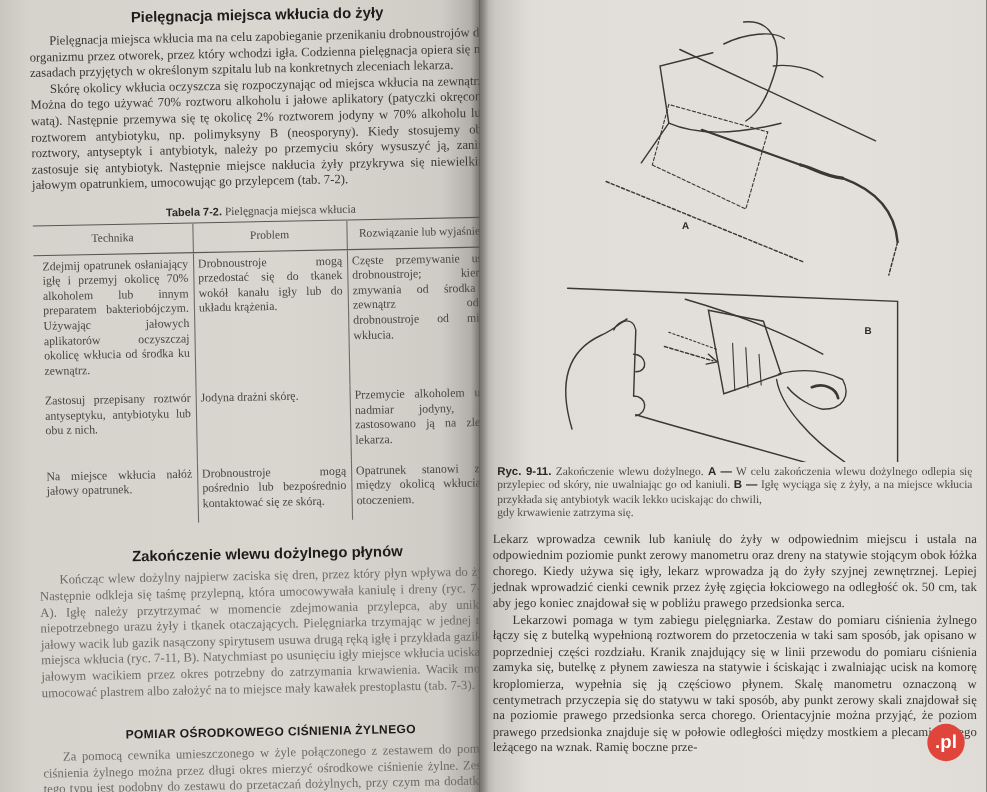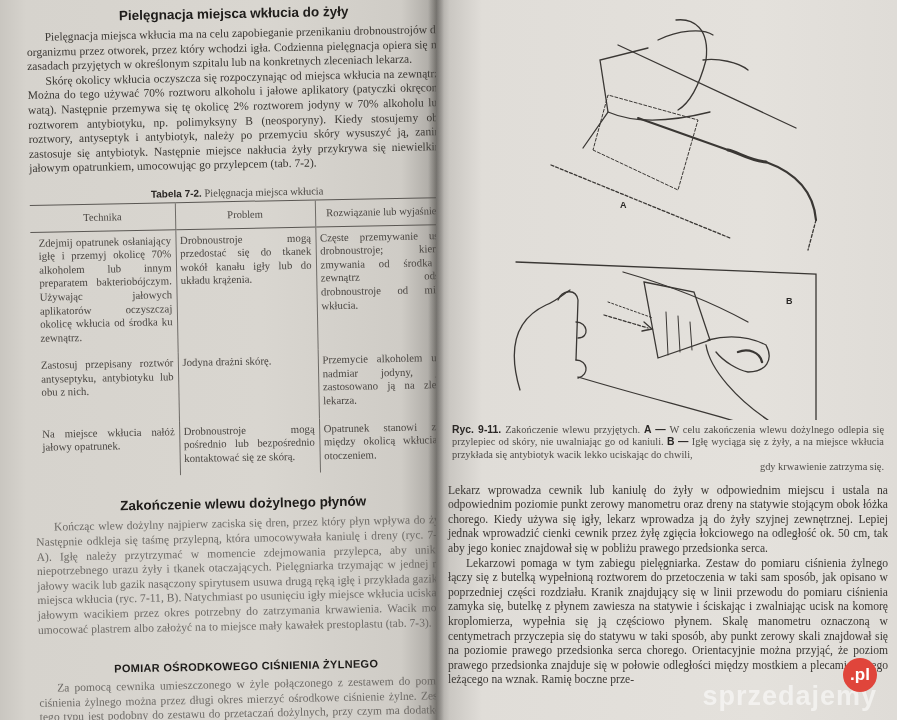--- a/index.html
+++ b/index.html
@@ -50,21 +50,21 @@
   table.care th + th, table.care td + td { border-left: 1px solid #6e6b67; }
   table.care td.tech { width: 145px; padding-left: 8px; }
   table.care td.prob { width: 140px; }
 
   .figure { position: relative; width: 440px; height: 420px; }
   .figure svg { position: absolute; left: 0; top: 0; }
   .fig-label { position: absolute; font-family: "Liberation Sans", sans-serif; font-size: 9px; font-weight: bold; color: #2a2826; }
 
   .caption { font-size: 10.4px; line-height: 12.4px; text-align: justify; color: #4f4c48; margin: 4px 4px 10px; }
   .caption b { font-family: "Liberation Sans", sans-serif; color: #2a2725; }
-  .caption .last { display: block; text-align: right; }
+  .caption .last { display: block; text-align: left; }
 
   .watermark {
     position: absolute; right: 20px; bottom: 8px;
     font-family: "Liberation Sans", sans-serif; font-weight: bold; font-size: 27px;
     color: rgba(255,255,255,.55); letter-spacing: 1px;
   }
   .watermark-badge {
     position: absolute; right: 20px; bottom: 28px; width: 34px; height: 34px; border-radius: 50%;
     background: #e0453b; color: #fff; font-family: "Liberation Sans", sans-serif; font-weight: bold;
     font-size: 17px; display: flex; align-items: center; justify-content: center;
@@ -164,30 +164,29 @@
             <path d="M196 322 L204 329 L194 331"></path>
             <path d="M160 302 L205 318" stroke-dasharray="2 2" stroke-width="1"></path>
           </g>
         </svg>
         <span class="fig-label" style="left:172px; top:200px">A</span>
         <span class="fig-label" style="left:338px; top:296px">B</span>
       </div>
 
       <p class="caption">
         <b>Ryc. 9-11.</b>
-        <span>Zakończenie wlewu przyjętych.</span>
+        <span>Zakończenie wlewu dożylnego.</span>
         <b>A —</b>
         <span>W celu zakończenia wlewu dożylnego odlepia się przylepiec od skóry, nie uwalniając go od kaniuli.</span>
         <b>B —</b>
         <span>Igłę wyciąga się z żyły, a na miejsce wkłucia przykłada się antybiotyk wacik lekko uciskając do chwili,</span>
         <span class="last">gdy krwawienie zatrzyma się.</span>
       </p>
 
       <p class="para" style="text-indent:0">Lekarz wprowadza cewnik lub kaniulę do żyły w odpowiednim miejscu i ustala na odpowiednim poziomie punkt zerowy manometru oraz dreny na statywie stojącym obok łóżka chorego. Kiedy używa się igły, lekarz wprowadza ją do żyły szyjnej zewnętrznej. Lepiej jednak wprowadzić cienki cewnik przez żyłę zgięcia łokciowego na odległość ok. 50 cm, tak aby jego koniec znajdował się w pobliżu prawego przedsionka serca.</p>
       <p class="para">Lekarzowi pomaga w tym zabiegu pielęgniarka. Zestaw do pomiaru ciśnienia żylnego łączy się z butelką wypełnioną roztworem do przetoczenia w taki sam sposób, jak opisano w poprzedniej części rozdziału. Kranik znajdujący się w linii przewodu do pomiaru ciśnienia zamyka się, butelkę z płynem zawiesza na statywie i ściskając i zwalniając ucisk na komorę kroplomierza, wypełnia się ją częściowo płynem. Skalę manometru oznaczoną w centymetrach przyczepia się do statywu w taki sposób, aby punkt zerowy skali znajdował się na poziomie prawego przedsionka serca chorego. Orientacyjnie można przyjąć, że poziom prawego przedsionka znajduje się w połowie odległości między mostkiem a plecami chorego leżącego na wznak. Ramię boczne prze-</p>
     </div>
 
-    <div class="watermark">sprzedajemy</div>
     <div class="watermark-badge">.pl</div>
   </div>
 
   <div class="gutter-shadow"></div>
 </div>
 
 </body></html>

